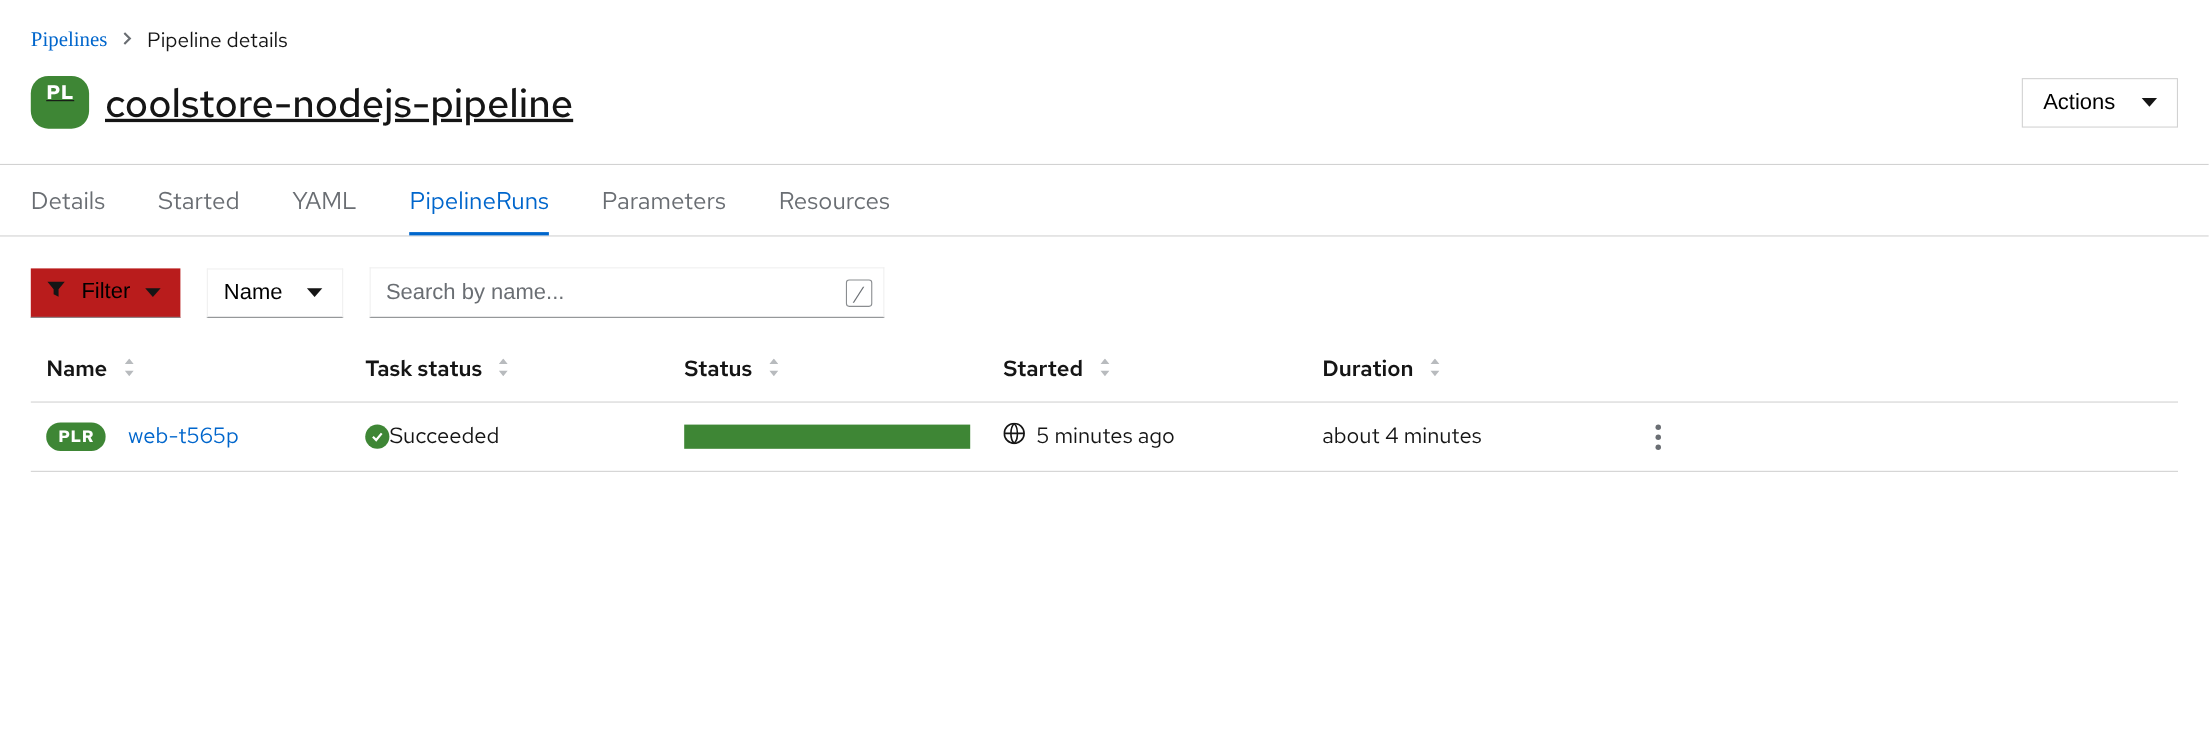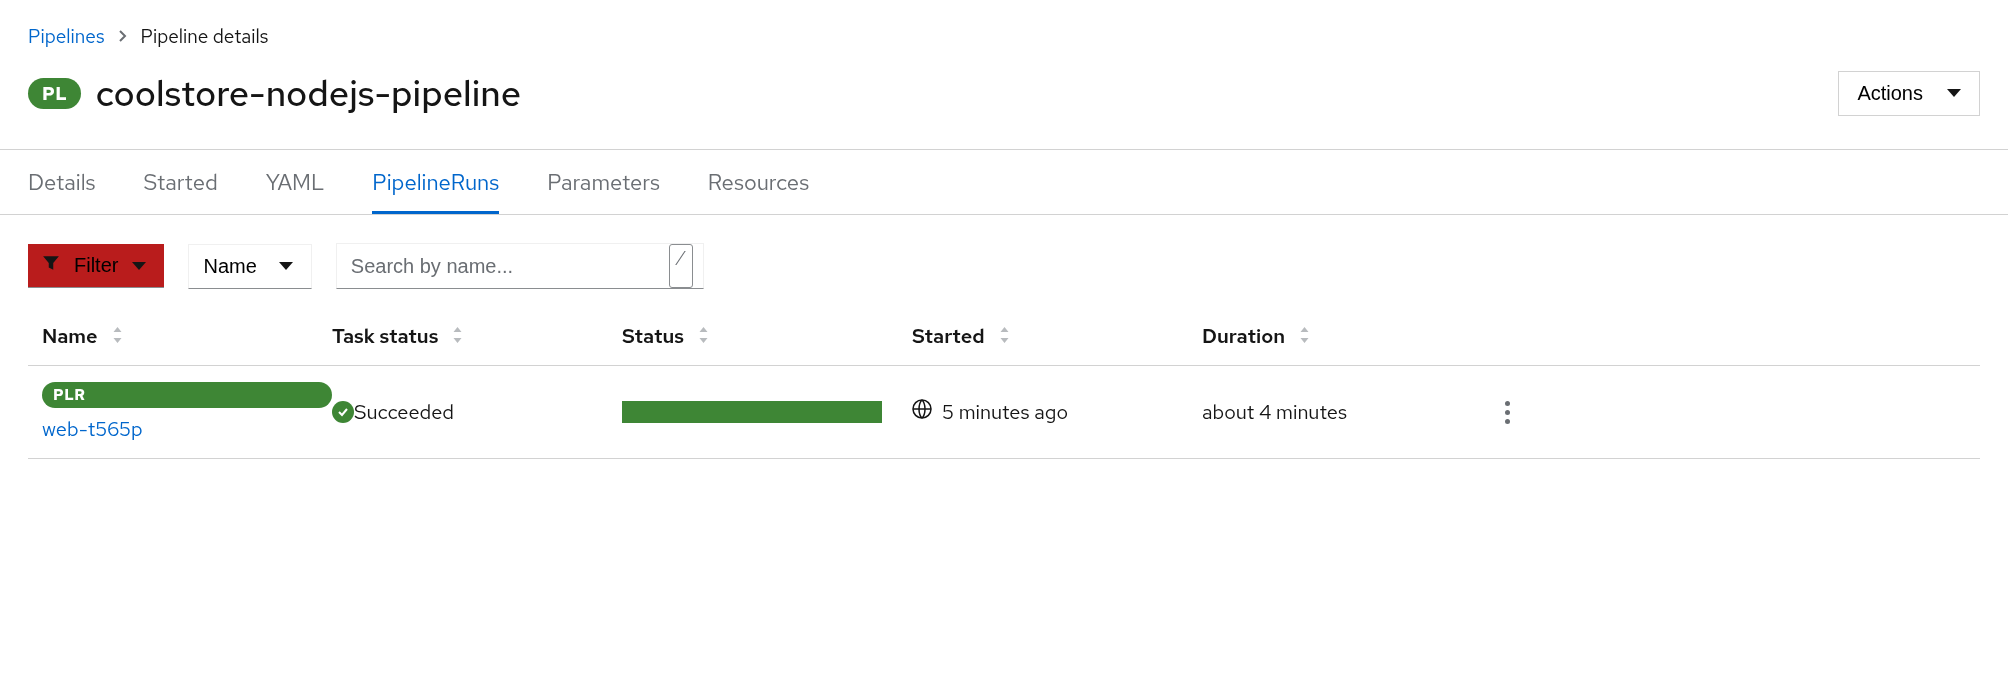--- a/index.html
+++ b/index.html
@@ -13,30 +13,30 @@
     .header-area {
       padding: 24px 28px 0 28px;
     }
     .breadcrumb {
       display: flex;
       align-items: center;
       gap: 14px;
       font-size: 19px;
       margin-bottom: 20px;
     }
-    .breadcrumb a { color: #0066cc; text-decoration: none; }
+    .breadcrumb a { color: #0066cc; text-decoration: none; font-family: Liberation Serif, serif; }
     .breadcrumb .sep { color: #6a6e73; font-size: 14px; }
     .breadcrumb .current { color: #151515; }
     .title-row {
       display: flex;
       align-items: center;
       justify-content: space-between;
       margin-bottom: 32px;
     }
-    .title-left { display: flex; align-items: center; gap: 14px; }
+    .title-left { display: flex; gap: 14px; text-decoration: underline; }
     .badge-pl {
       background: #3e8635;
       color: #fff;
       font-weight: 700;
       font-size: 18px;
       padding: 4px 14px;
       border-radius: 16px;
       letter-spacing: 0.5px;
     }
     .page-title {
@@ -96,25 +96,26 @@
       gap: 22px;
       border: 1px solid #f0f0f0;
       border-bottom: 1px solid #8a8d90;
       padding: 10px 18px 10px 14px;
       font-size: 20px;
       background: #fff;
       cursor: pointer;
     }
     .search-wrap {
       display: flex;
+      align-items: center;
       border: 1px solid #f0f0f0;
       border-bottom: 1px solid #8a8d90;
       padding: 0 10px 0 14px;
       height: 46px;
-      width: 368px;
+      width: 468px;
     }
     .search-input {
       flex: 1;
       border: none;
       outline: none;
       font-size: 20px;
       color: #151515;
       background: transparent;
     }
     .search-input::placeholder { color: #6a6e73; }
@@ -138,21 +139,21 @@
     }
     .th {
       display: flex;
       align-items: center;
       gap: 14px;
       font-size: 20px;
       font-weight: 600;
       color: #151515;
     }
     .sort-icon svg { width: 11px; height: 16px; fill: #b8bbbe; }
-    .name-cell { display: flex; gap: 8px; flex-direction: column; }
+    .name-cell { display: flex; gap: 20px; }
     .badge-plr {
       background: #3e8635;
       color: #fff;
       font-weight: 700;
       font-size: 15px;
       padding: 3px 11px;
       border-radius: 14px;
       letter-spacing: 0.5px;
     }
     .run-link { color: #0066cc; text-decoration: none; font-size: 20px; }

